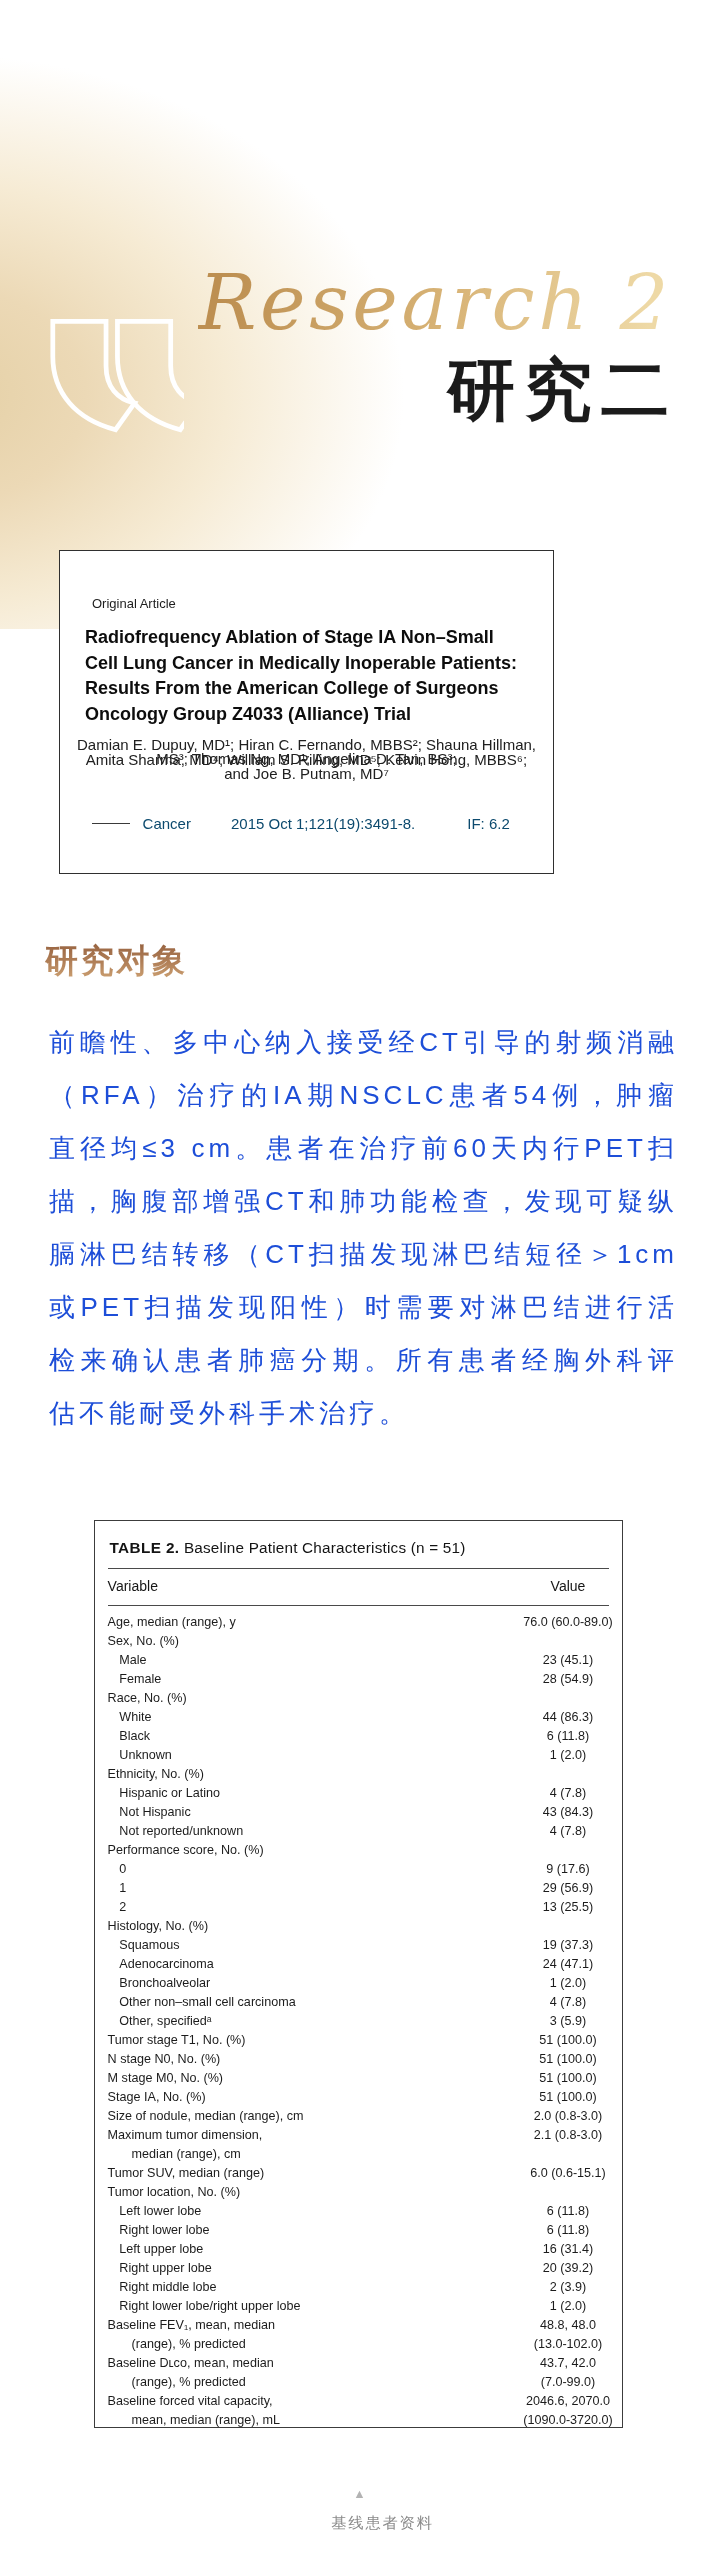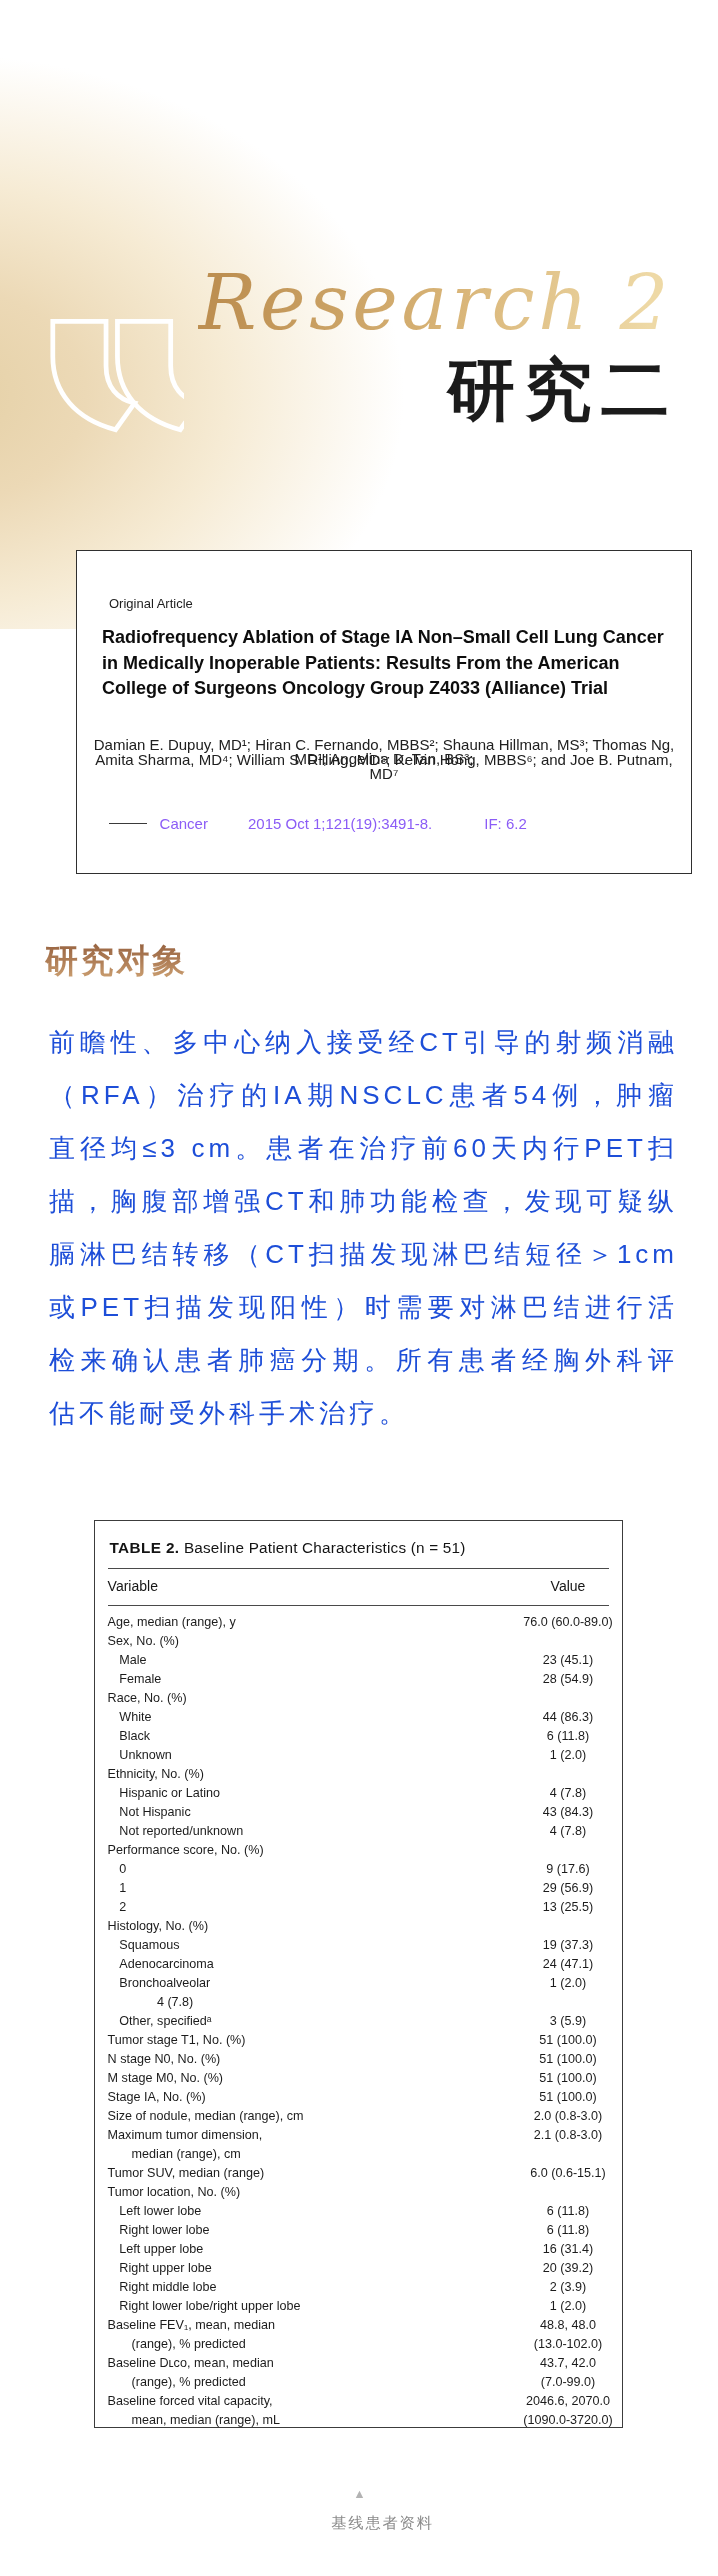--- a/index.html
+++ b/index.html
@@ -15,31 +15,31 @@
   .script-title{position:absolute;top:264px;right:47px;
     font-family:"DejaVu Serif","Liberation Serif",serif;font-style:italic;font-weight:500;
     font-size:77px;line-height:1;letter-spacing:3.6px;
     background:linear-gradient(94deg,#bd8f51 5%,#d9b578 55%,#eed9a6 95%);
     -webkit-background-clip:text;background-clip:text;color:transparent;}
   .cn-title{position:absolute;top:350px;right:41px;
     font-family:"DejaVu Serif","Liberation Serif",serif;font-weight:700;
     font-size:68px;line-height:1.15;letter-spacing:9px;color:#1b1b1b;}
 
   
-  .article-card{position:absolute;left:76px;top:550px;width:616px;height:324px;
+  .article-card{position:absolute;left:59px;top:550px;width:495px;height:324px;
     background:#ffffff;border:1.8px solid #2f2f2f;box-sizing:border-box;}
   .article-tag{position:absolute;left:32px;top:45px;font-size:13px;color:#1e1e1e;}
   .a-title{position:absolute;left:25px;right:25px;top:74px;margin:0;text-align:left;
     font-size:18px;line-height:25.6px;font-weight:700;color:#0d0d0d;}
   .authors{position:absolute;left:12.6px;right:12.6px;text-align:center;
     font-size:15px;line-height:14.4px;color:#202020;}
   .authors.l1{top:187px}
   .authors.l2{top:202px}
   .citation{position:absolute;left:32px;top:264px;display:flex;align-items:center;
-    font-size:15px;color:#8b5cf6;white-space:nowrap;}
+    font-size:15px;color:#0c4a6e;white-space:nowrap;}
   .cit-dash{display:inline-block;width:38px;height:0;border-top:1.8px solid #3a3a3a;margin-right:12.6px;}
   .cit-detail{margin-left:40px;}
   .cit-if{margin-left:52px;}
 
   
   .sec-heading{position:absolute;left:45px;top:940px;margin:0;
     font-family:"DejaVu Serif","Liberation Serif",serif;font-weight:700;
     font-size:33px;line-height:1.3;letter-spacing:2.7px;
     background:linear-gradient(to bottom,#935e3c 0%,#b3825a 55%,#d2a878 100%);
     -webkit-background-clip:text;background-clip:text;color:transparent;}
@@ -183,20 +183,21 @@
         </div>
         <div class="t-row">
           <span class="lbl ind1">Adenocarcinoma</span>
           <span class="val">24 (47.1)</span>
         </div>
         <div class="t-row">
           <span class="lbl ind1">Bronchoalveolar</span>
           <span class="val">1 (2.0)</span>
         </div>
         <div class="t-row">
+          <span class="lbl ind1">Other non–small cell carcinoma</span>
           <span class="val">4 (7.8)</span>
         </div>
         <div class="t-row">
           <span class="lbl ind1">Other, specifiedᵃ</span>
           <span class="val">3 (5.9)</span>
         </div>
         <div class="t-row">
           <span class="lbl">Tumor stage T1, No. (%)</span>
           <span class="val">51 (100.0)</span>
         </div>

